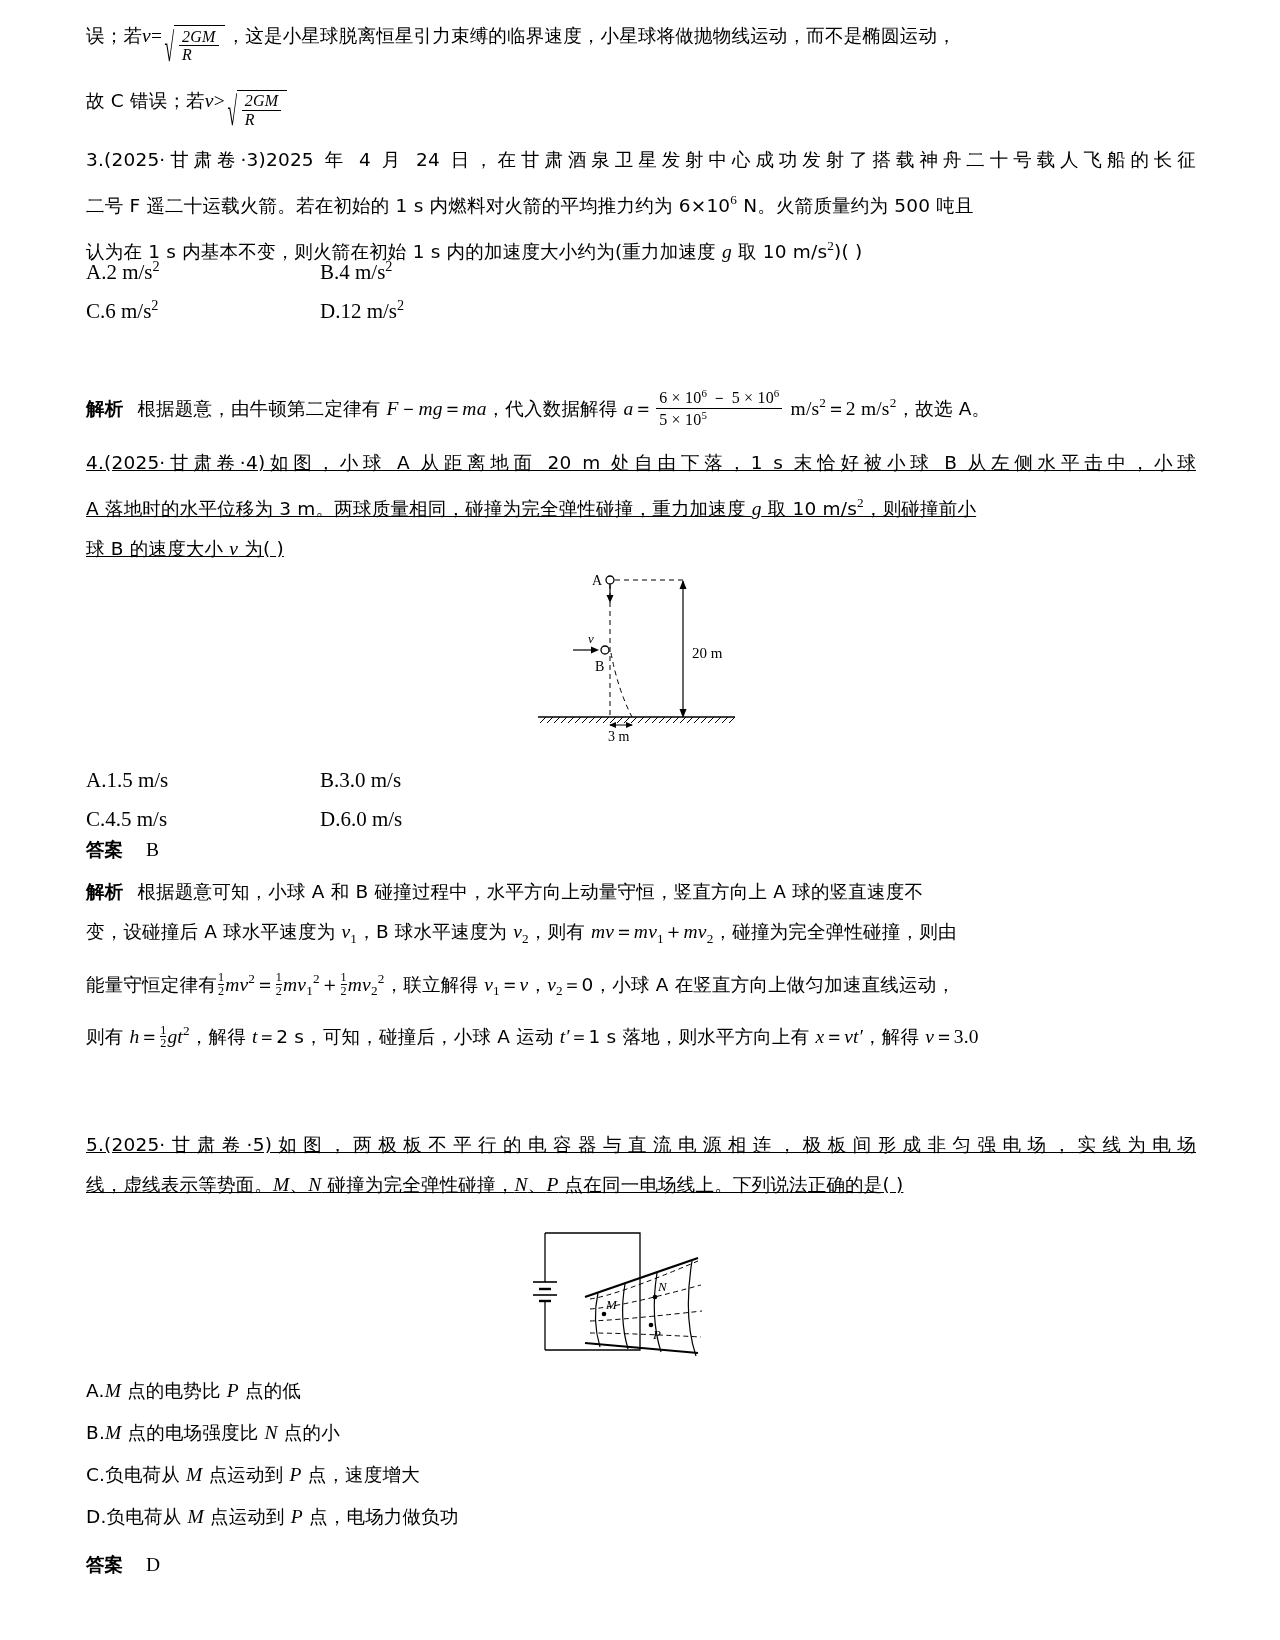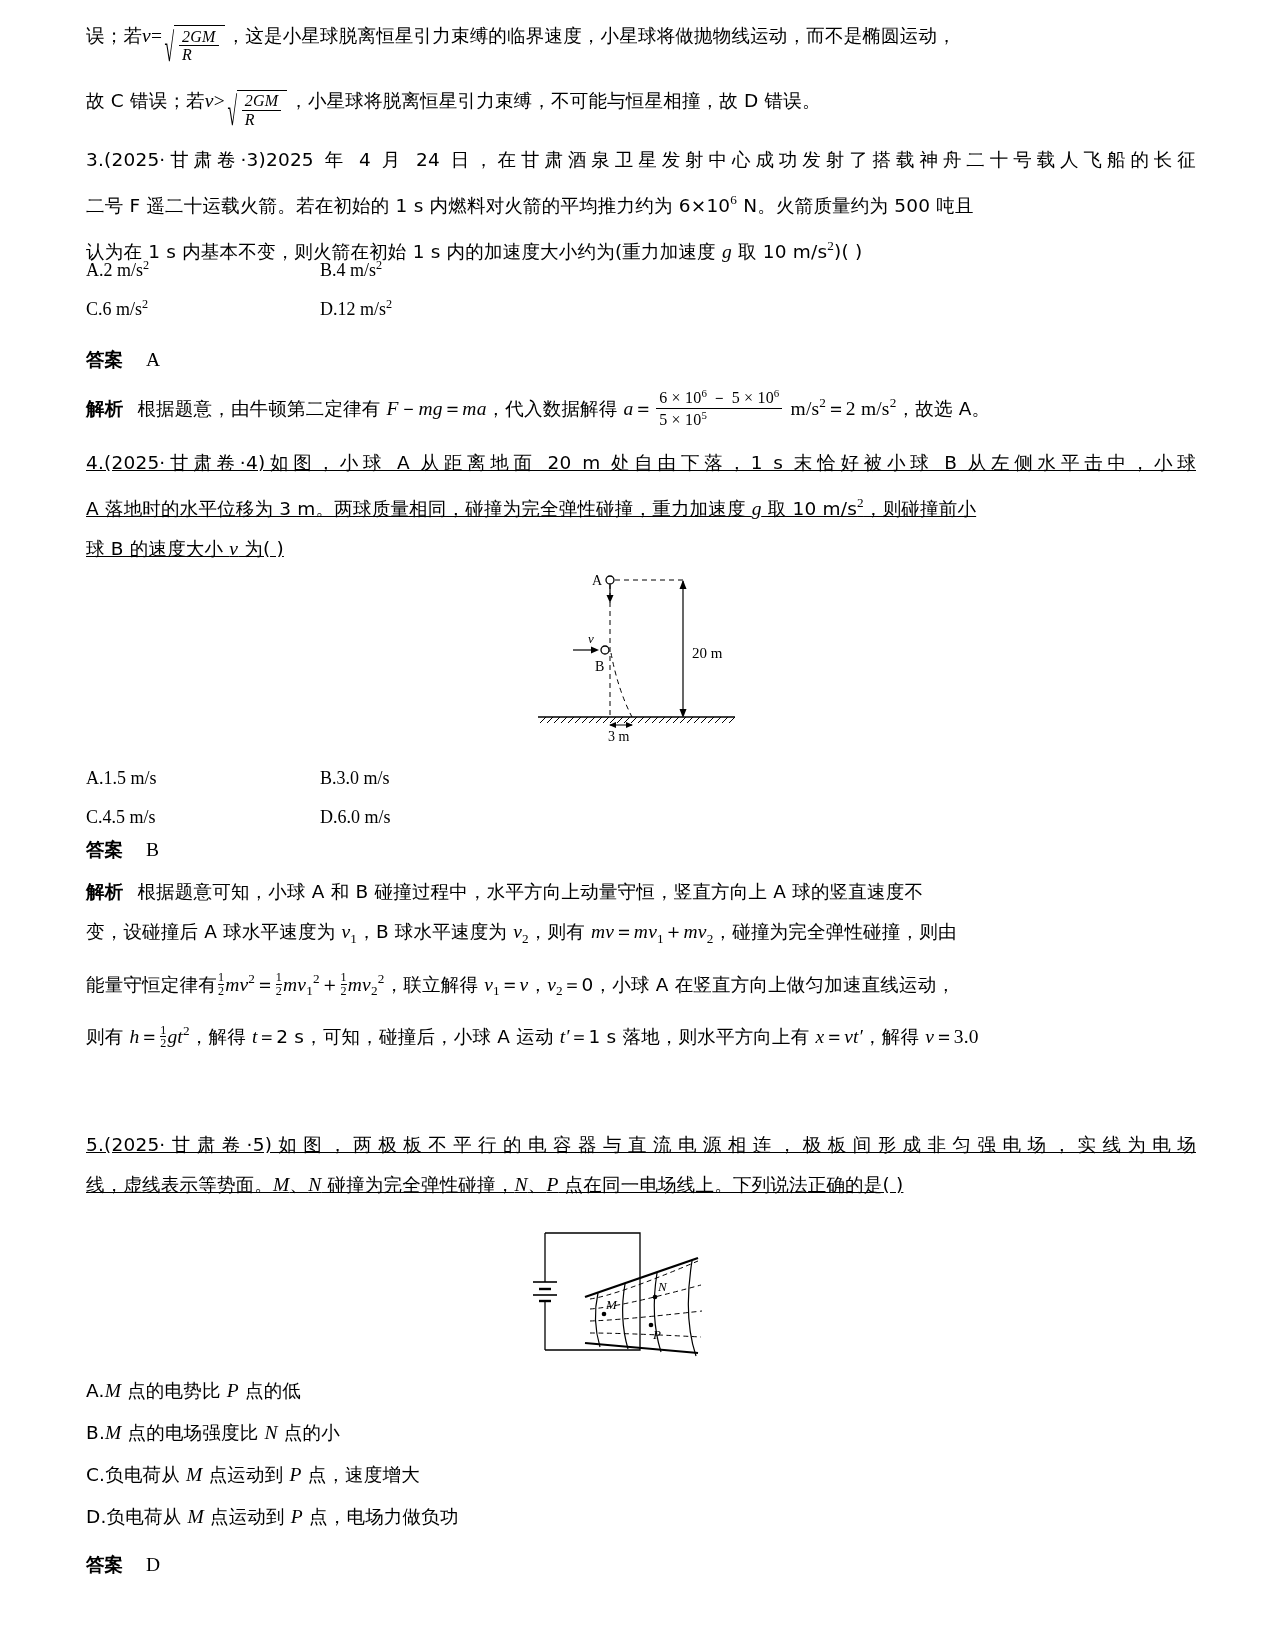--- a/index.html
+++ b/index.html
@@ -73,63 +73,59 @@
     margin:0 1px;
     position:relative;
     top:-0.08em;
   }
   .sfrac > .num{display:block;font-size:0.62em;}
   .sfrac > .den{display:block;border-top:1px solid #000;font-size:0.62em;}
 
   .ansrow{font-size:19.5px;line-height:40px;}
   .lbl{font-family:"DejaVu Sans","Liberation Sans",sans-serif;font-weight:bold;font-size:18.5px;}
 
-  .opt{position:absolute;font-size:18px;}
+  .opt{position:absolute;font-size:21px;}
 
   
   .fig1{position:absolute;left:520px;top:565px;width:260px;height:175px;}
   .fig2{position:absolute;left:520px;top:1225px;width:250px;height:140px;}
 
   svg{display:block;overflow:visible;}
 </style>
 </head>
 <body>
 
 <div class="page">
 
   <div class="block" style="top:16px;">
     <div class="line">
       <span class="cn">误；若</span><span class="mi">v</span><span>=</span><span class="sqrt"><span class="radical">√</span><span class="rad-body"><span class="frac"><span class="num mi">2GM</span><span class="den mi">R</span></span></span></span><span class="cn">，这是小星球脱离恒星引力束缚的临界速度，小星球将做抛物线运动，而不是椭圆运动，</span>
     </div>
     <div class="line" style="margin-top:14px;">
-      <span class="cn">故 C 错误；若</span><span class="mi">v</span><span>&gt;</span><span class="sqrt"><span class="radical">√</span><span class="rad-body"><span class="frac"><span class="num mi">2GM</span><span class="den mi">R</span></span></span></span><span class="cn">，小星球将脱离恒星引力束缚，不可能与恒星相撞，故 D 错误。</span>
+      <span class="cn">故 C 错误；若</span><span class="mi">v</span><span>&gt;</span><span class="sqrt"><span class="radical">√</span><span class="rad-body"><span class="frac"><span class="num mi">2GM</span><span class="den mi">R</span></span></span></span>
     </div>
   </div>
 
   <div class="block" style="top:140px;">
     <div class="line cn just" style="width:1110px;">3.(2025·甘肃卷·3)2025 年 4 月 24 日，在甘肃酒泉卫星发射中心成功发射了搭载神舟二十号载人飞船的长征</div>
     <div class="line">
       <span class="cn">二号 F 遥二十运载火箭。若在初始的 1 s 内燃料对火箭的平均推力约为 6×10</span><span class="sup">6</span><span class="cn"> N。火箭质量约为 500 吨且</span>
     </div>
     <div class="line">
       <span class="cn">认为在 1 s 内基本不变，则火箭在初始 1 s 内的加速度大小约为(重力加速度 </span><span class="mi">g</span><span class="cn"> 取 10 m/s</span><span class="sup">2</span><span class="cn">)(        )</span>
     </div>
   </div>
 
   <div class="block" style="top:258px;height:80px;">
     <div class="opt" style="left:0px;top:0px;"><span>A.2 m/s</span><span class="sup">2</span></div>
     <div class="opt" style="left:234px;top:0px;"><span>B.4 m/s</span><span class="sup">2</span></div>
     <div class="opt" style="left:0px;top:39px;"><span>C.6 m/s</span><span class="sup">2</span></div>
     <div class="opt" style="left:234px;top:39px;"><span>D.12 m/s</span><span class="sup">2</span></div>
   </div>
 
-  <div class="block ansrow" style="top:340px;">
-    <span class="lbl">答案</span>
-    <span style="margin-left:18px;">A</span>
-  </div>
 
   <div class="block" style="top:383px;">
     <div class="line">
       <span class="lbl">解析</span><span style="display:inline-block;width:14px;"></span><span class="cn">根据题意，由牛顿第二定律有 </span><span class="mi">F</span><span>－</span><span class="mi">mg</span><span>＝</span><span class="mi">ma</span><span class="cn">，代入数据解得 </span><span class="mi">a</span><span>＝</span><span class="frac"><span class="num"><span>6 × 10</span><span class="sup">6</span><span> － 5 × 10</span><span class="sup">6</span></span><span class="den"><span>5 × 10</span><span class="sup">5</span></span></span><span> m/s</span><span class="sup">2</span><span>＝2 m/s</span><span class="sup">2</span><span class="cn">，故选 A。</span>
     </div>
   </div>
 
   <div class="block" style="top:443px;text-decoration:underline;">
     <div class="line cn just" style="width:1110px;">4.(2025·甘肃卷·4)如图，小球 A 从距离地面 20 m 处自由下落，1 s 末恰好被小球 B 从左侧水平击中，小球</div>
     <div class="line">

